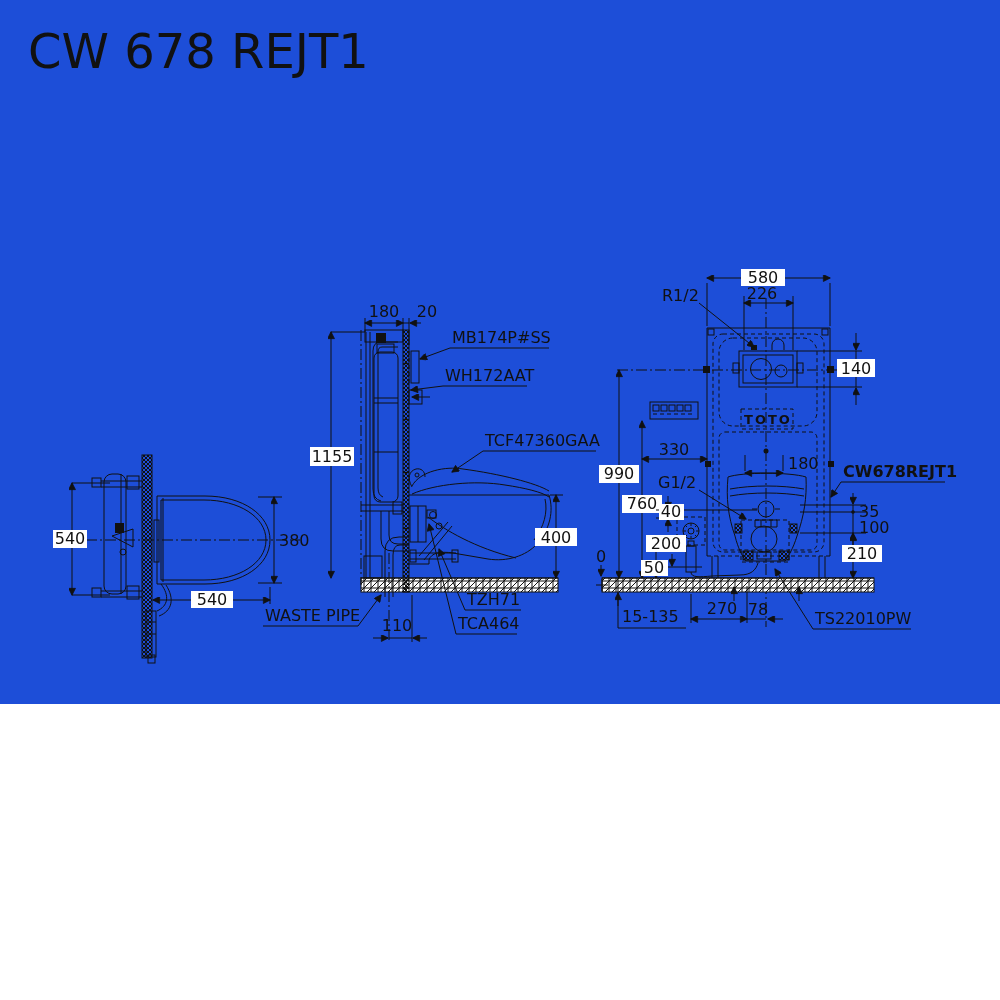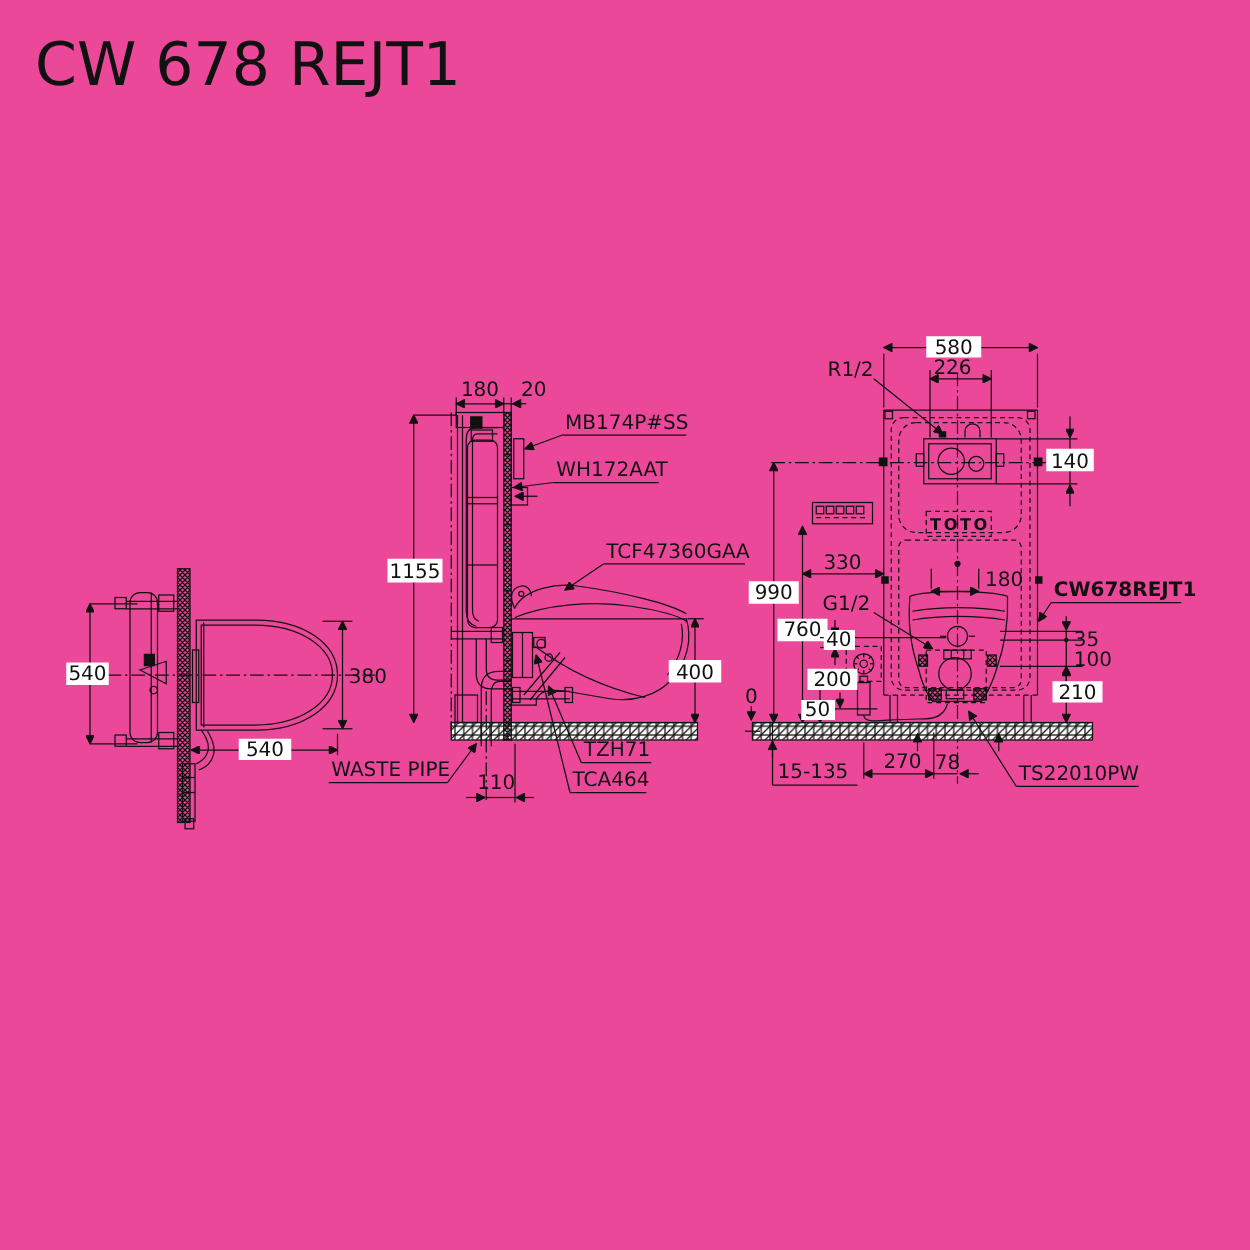--- a/index.html
+++ b/index.html
@@ -1,16 +1,16 @@
 <!DOCTYPE html>
 <html><head>
 <meta charset="utf-8">
 <style>
   html,body{margin:0;padding:0;background:#fff;}
-  .canvas{position:relative;width:1000px;height:1000px;background:#ec4899;overflow:hidden;}
+  .canvas{position:relative;width:1000px;height:704px;background:#1d4ed8;overflow:hidden;}
   #dwg line,#dwg path,#dwg rect,#dwg circle,#dwg polyline{stroke:#111;stroke-width:1;}
   .dsh{stroke-dasharray:4 3;}
   .cl{stroke-dasharray:11 3 2 3;}
   .th{stroke-width:2.2;}
   .tn{stroke-width:.8;}
   .fl{fill:#111 !important;stroke:none !important;}
   .bg{fill:#fff !important;stroke:none !important;}
   #dwg text{font:16px "DejaVu Sans","Liberation Sans",sans-serif;fill:#111;stroke:none;}
   #dwg text.tb{font-weight:bold;}
   #dwg text.tm{text-anchor:middle;}

